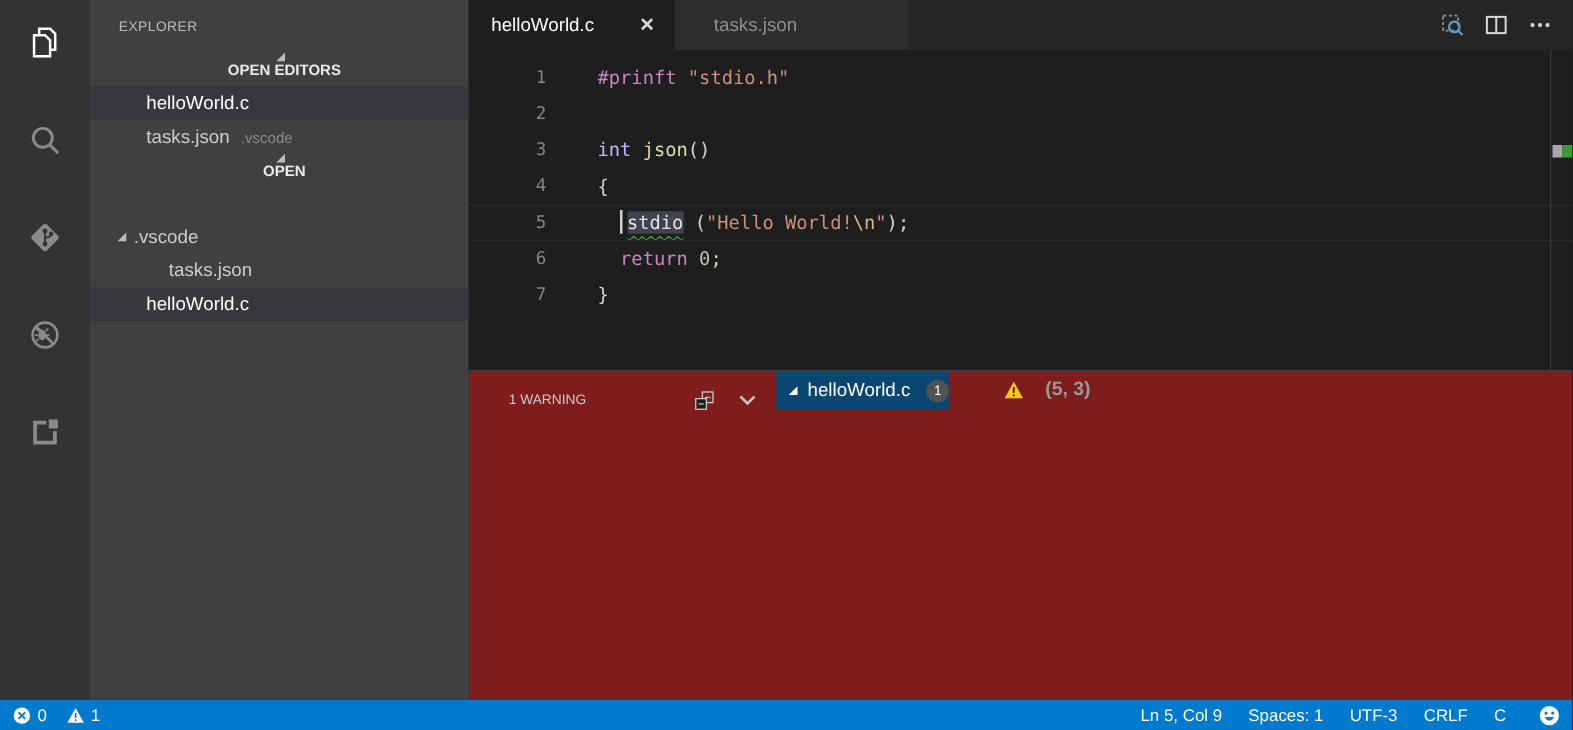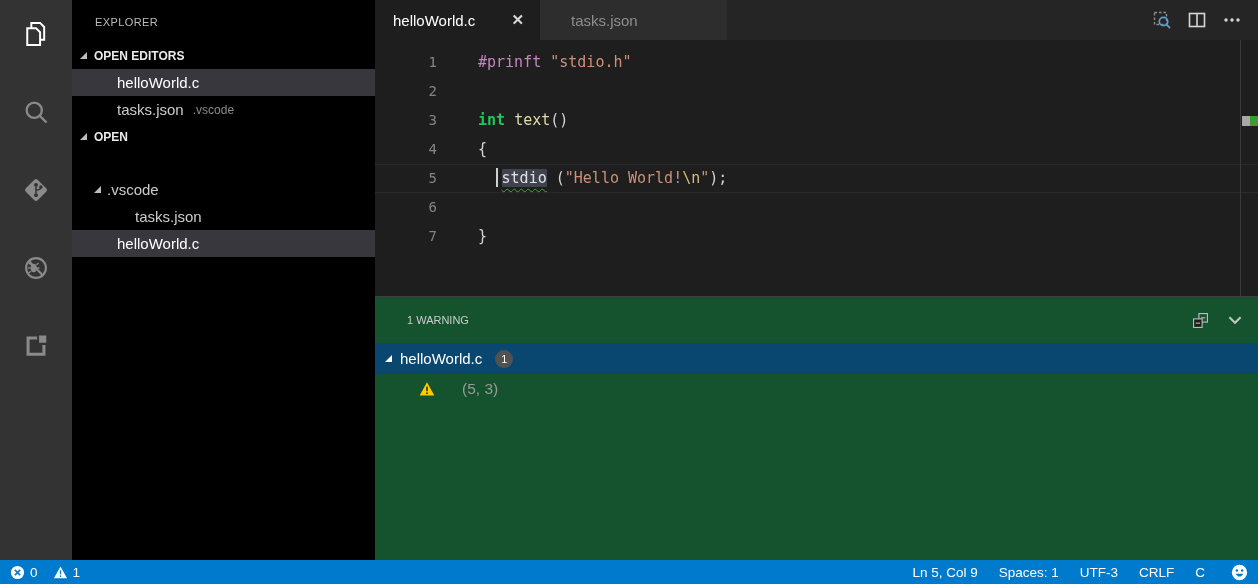--- a/index.html
+++ b/index.html
@@ -17,26 +17,26 @@
   
   .activity-bar {
     width: 72px; background: #333333; flex: none;
     display: flex; flex-direction: column; align-items: center;
     padding-top: 10px;
   }
   .ab-item { width: 48px; height: 48px; margin-bottom: 30px;
     display: flex; align-items: center; justify-content: center; cursor: pointer; }
 
   
-  .sidebar { width: 303px; background: #000000; flex: none; font-size: 15px; position: relative; }
+  .sidebar { width: 303px; background: #404040; flex: none; font-size: 15px; position: relative; }
   .sidebar-title { padding: 16px 0 0 23px; font-size: 11px; color: #bbbbbb; letter-spacing: .4px; }
   .sections { margin-top: 14px; }
   .section-header {
     display: flex; align-items: center; height: 27px;
-    font-size: 12px; font-weight: 700; color: #eaeaea; padding-left: 8px;
+    font-size: 12px; font-weight: 700; color: #eaeaea; padding-left: 8px; flex-direction: column;
   }
   .section-header .twisty { margin-right: 7px; }
   .section-gap { height: 26px; }
   .tree-row { display: flex; align-items: center; height: 27px; color: #cccccc; cursor: pointer; }
   .tree-row.selected { background: #37373d; color: #ffffff; }
   .tree-row .twisty { margin-right: 6px; }
   .tree-row .detail { font-size: 12px; color: #8a8a8a; margin-left: 9px; }
   .twisty {
     width: 0; height: 0; flex: none;
     border-left: 7px solid transparent; border-bottom: 7px solid #bdbdbd;
@@ -56,60 +56,60 @@
   .editor-actions > span { cursor: pointer; display: flex; }
 
   .editor { flex: 1; background: #1e1e1e; position: relative; overflow: hidden; }
   .code-area { padding-top: 8px; font-family: "DejaVu Sans Mono", "Liberation Mono", monospace; font-size: 15px; }
   .code-line { display: flex; height: 29px; line-height: 29px; white-space: pre; }
   .code-line.current { box-shadow: inset 0 1px 0 rgba(255,255,255,.055), inset 0 -1px 0 rgba(255,255,255,.055); }
   .gutter { width: 62px; flex: none; text-align: right; color: #858585; font-size: 14px; }
   .line-content { padding-left: 41px; color: #d4d4d4; }
   .tk-kw   { color: #c586c0; }
   .tk-str  { color: #ce9178; }
-  .tk-type { color: #22c55e; font-weight: bold; }
+  .tk-type { color: #c4b5fd; }
   .tk-fn   { color: #dcdcaa; }
   .tk-num  { color: #b5cea8; }
   .tk-esc  { color: #d7ba7d; }
   .tk-pl   { color: #d4d4d4; }
   .tk-hl   {
     color: #e2e2e2; background: #3e434e; border-radius: 1px;
     text-decoration-line: underline; text-decoration-style: wavy;
     text-decoration-color: #3fa33f; text-decoration-thickness: 1px;
     text-underline-offset: 5px;
   }
   .cursor { display: inline-block; width: 1.5px; height: 19px; background: #d0d0d0;
             vertical-align: -4px; margin-right: 4px; }
   .overview-ruler { position: absolute; top: 0; right: 0; width: 18px; height: 100%;
                     border-left: 1px solid #3a3a3a; }
   .marker-gray  { position: absolute; top: 76px; left: 1px; width: 8px; height: 10px; background: #a8a8a8; }
   .marker-green { position: absolute; top: 76px; left: 9px; width: 9px; height: 10px; background: #3c9b36; }
 
   
-  .panel { height: 264px; flex: none; border-top: 1px solid #3f3f46; background: #14532d;
-           display: flex; flex-direction: column; }
+  .panel { height: 264px; flex: none; border-top: 1px solid #3f3f46; background: #7f1d1d;
+           display: flex; flex-direction: row; }
   .panel-header { height: 46px; flex: none; display: flex; align-items: center; padding-left: 32px; }
   .panel-summary { font-size: 11px; color: #cccccc; width: 148px; flex: none; }
   .filter-input {
     width: 625px; height: 27px; background: #3c3c3c; border: 1px solid #434346; outline: none;
     color: #cccccc; font-size: 14px; padding: 0 9px; font-family: "Liberation Sans", sans-serif;
   }
   .filter-input::placeholder { color: #a6a6a6; }
   .panel-icons { margin-left: auto; display: flex; gap: 17px; margin-right: 14px; align-items: center; }
   .panel-icons > span { cursor: pointer; display: flex; }
   .file-row { height: 31px; background: #094771; display: flex; align-items: center;
               padding-left: 10px; color: #ffffff; font-size: 15px; cursor: pointer; }
   .file-row .twisty { border-bottom-color: #ffffff; margin-right: 8px; }
   .badge { background: #525252; color: #ffffff; border-radius: 50%; width: 18px; height: 18px;
            font-size: 11px; display: flex; align-items: center; justify-content: center;
            margin-left: 13px; }
   .problem-row { height: 30px; display: flex; align-items: center; padding-left: 44px;
                  color: #cccccc; font-size: 15.5px; cursor: pointer; }
   .problem-row svg { margin-right: 9px; flex: none; }
-  .problem-loc { color: #9a9a9a; margin-left: 18px; }
+  .problem-loc { color: #9a9a9a; margin-left: 8px; font-weight: bold; }
 
   
   .statusbar { height: 24px; background: #007acc; color: #ffffff; display: flex;
                align-items: center; font-size: 13.5px; padding: 0 10px; flex: none; }
   .sb-left { display: flex; align-items: center; gap: 5px; }
   .sb-group { display: flex; align-items: center; gap: 5px; margin-right: 10px; cursor: pointer; }
   .sb-right { margin-left: auto; display: flex; align-items: flex-start; gap: 21px; margin-right: 26px; }
   .sb-item { cursor: pointer; }
   .sb-feedback { display: flex; cursor: pointer; }
 </style>
@@ -231,24 +231,24 @@
               <circle cx="16" cy="10" r="1.7"></circle>
             </svg>
           </span>
         </span>
     </div>
 
     <div class="editor">
       <div class="code-area" id="code-area">
           <div class="code-line"><span class="gutter">1</span><span class="line-content"><span class="tk-kw">#prinft</span><span class="tk-pl"> </span><span class="tk-str">"stdio.h"</span></span></div>
           <div class="code-line"><span class="gutter">2</span><span class="line-content"></span></div>
-          <div class="code-line"><span class="gutter">3</span><span class="line-content"><span class="tk-type">int</span><span class="tk-pl"> </span><span class="tk-fn">text</span><span class="tk-pl">()</span></span></div>
+          <div class="code-line"><span class="gutter">3</span><span class="line-content"><span class="tk-type">int</span><span class="tk-pl"> </span><span class="tk-fn">json</span><span class="tk-pl">()</span></span></div>
           <div class="code-line"><span class="gutter">4</span><span class="line-content"><span class="tk-pl">{</span></span></div>
           <div class="code-line current"><span class="gutter">5</span><span class="line-content"><span class="tk-pl">  </span><span class="cursor"></span><span class="tk-hl">stdio</span><span class="tk-pl"> (</span><span class="tk-str">"Hello World!</span><span class="tk-esc">\n</span><span class="tk-str">"</span><span class="tk-pl">);</span></span></div>
-          <div class="code-line"><span class="gutter">6</span></div>
+          <div class="code-line"><span class="gutter">6</span><span class="line-content"><span class="tk-pl">  </span><span class="tk-kw">return</span><span class="tk-pl"> </span><span class="tk-num">0</span><span class="tk-pl">;</span></span></div>
           <div class="code-line"><span class="gutter">7</span><span class="line-content"><span class="tk-pl">}</span></span></div>
         </div>
       <div class="overview-ruler">
         <span class="marker-gray"></span>
         <span class="marker-green"></span>
       </div>
     </div>
 
     <div class="panel">
       <div class="panel-header">

